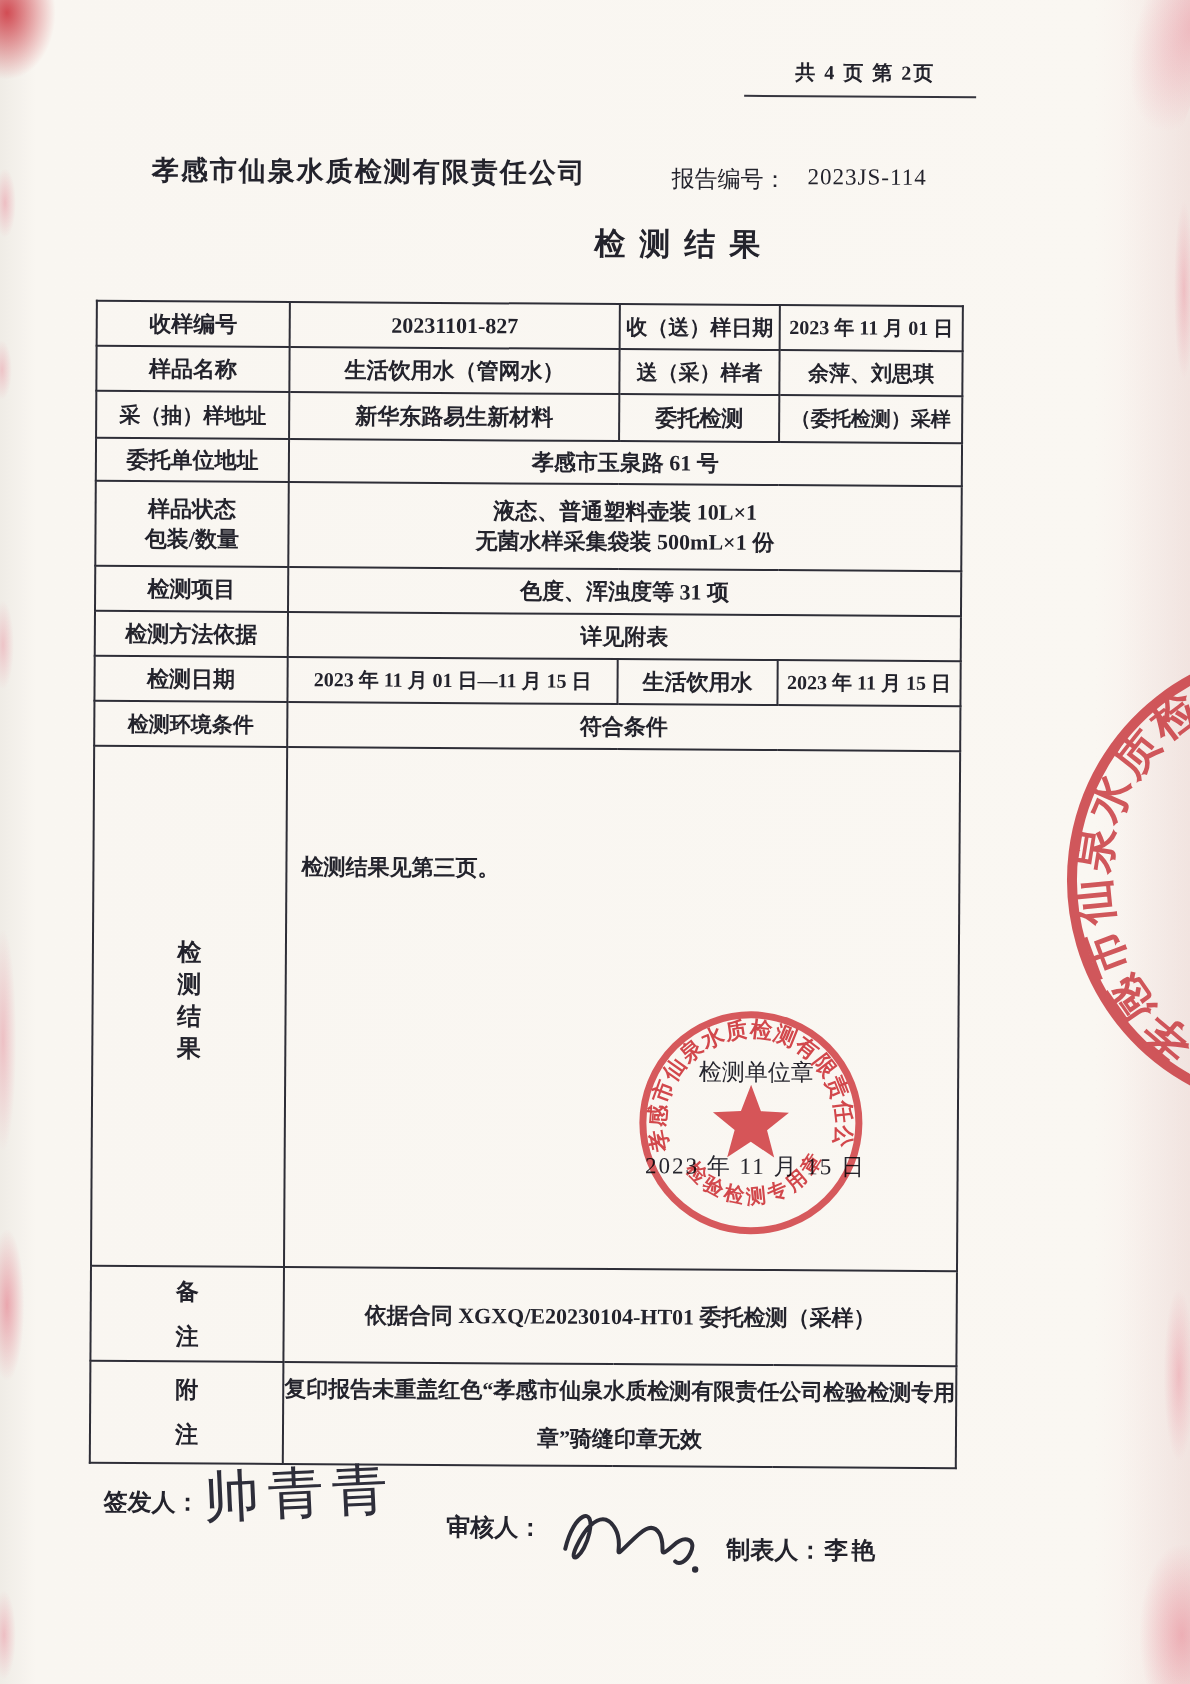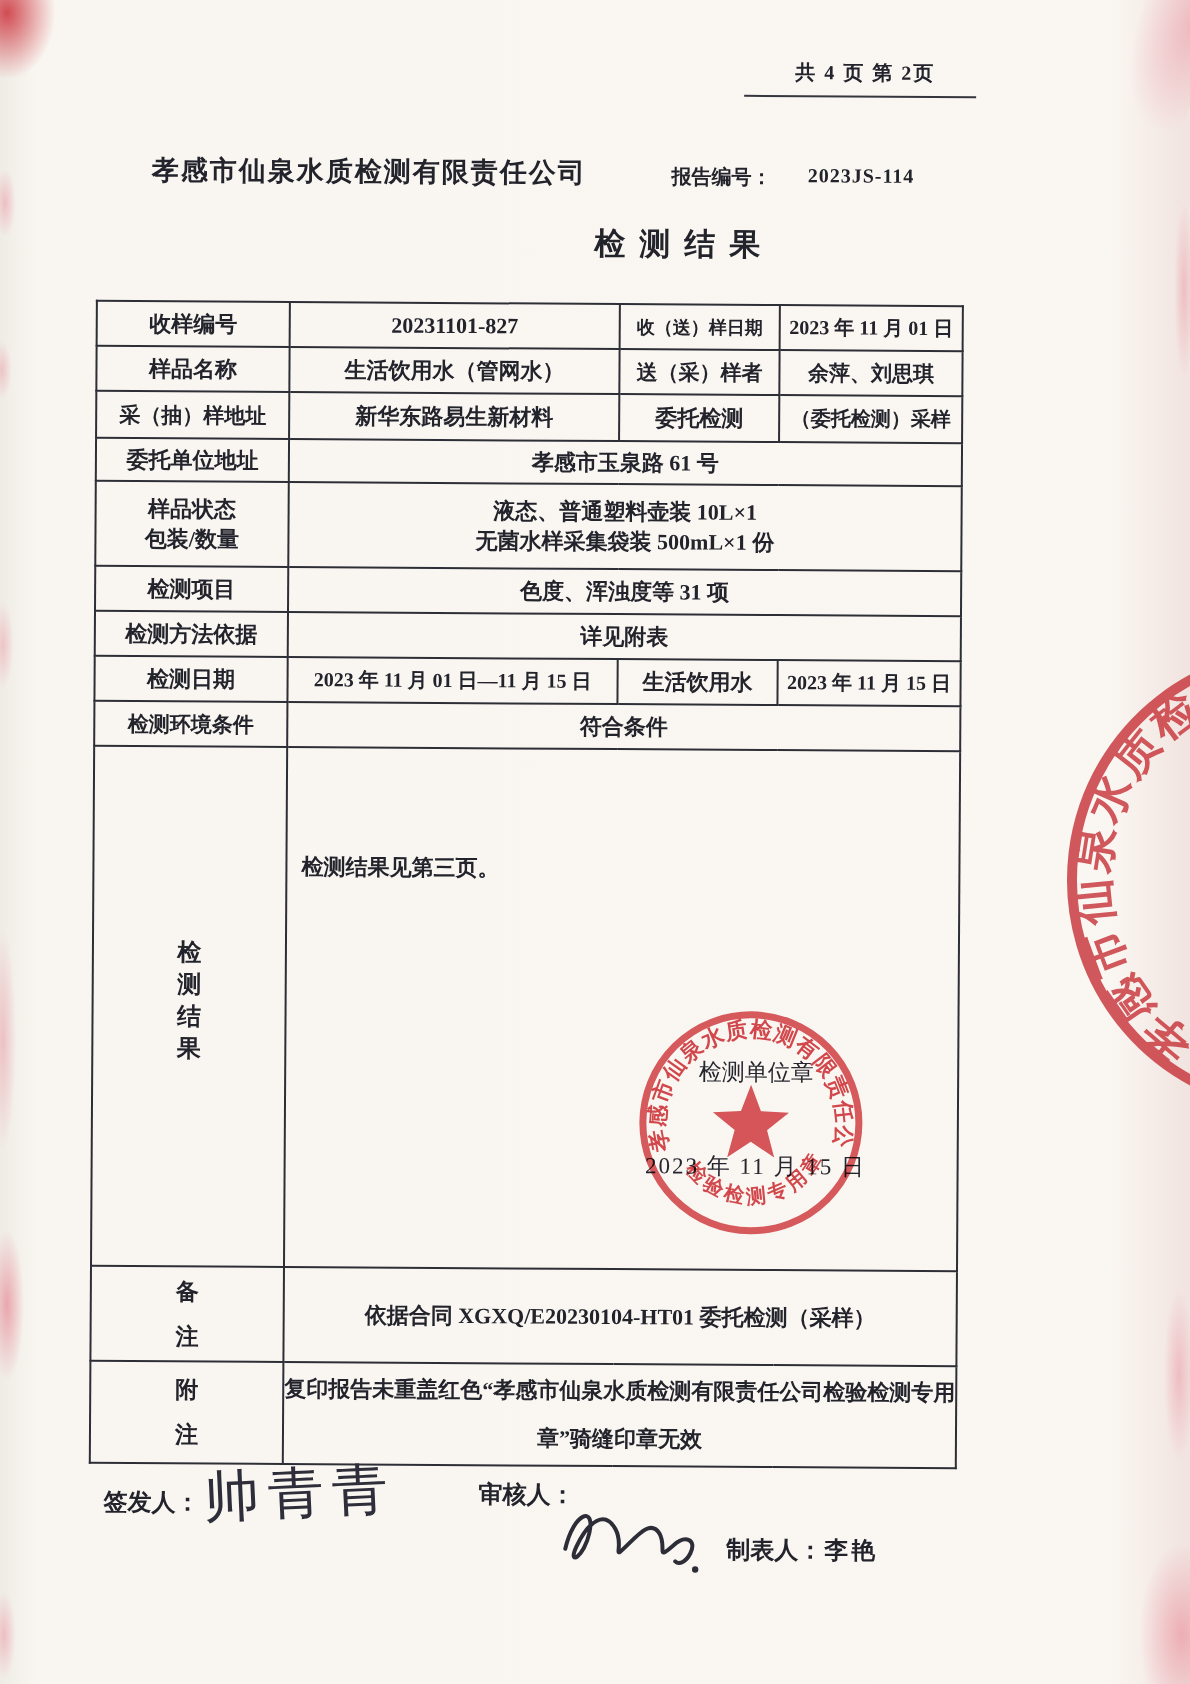--- a/index.html
+++ b/index.html
@@ -9,21 +9,21 @@
       linear-gradient(90deg, #efece6 0%, #f9f6f1 3%, #faf7f2 94%, #f2ece7 100%),
       #faf7f2;
     font-family:"Liberation Serif","DejaVu Serif",serif;
     color:#23232c;
   }
   .abs{position:absolute;}
   #sheet{position:absolute;left:0;top:0;width:1190px;height:1684px;transform:rotate(0.35deg);transform-origin:120px 120px;}
   .pgind{font-size:20px;font-weight:700;letter-spacing:2px;}
   .hdr-rule{height:2px;background:#35353e;}
   .company{font-size:27px;font-weight:700;letter-spacing:2px;}
-  .repno{font-size:20px;font-weight:700;}
+  .repno{font-size:23px;font-weight:400;}
   .doctitle{font-size:31px;font-weight:700;letter-spacing:14px;text-align:center;}
   table.rpt{border-collapse:collapse;table-layout:fixed;}
   table.rpt td{border:2px solid #2e2e37;padding:0;text-align:center;vertical-align:middle;
     font-size:22px;font-weight:600;color:#23232c;}
   .lbl{font-weight:600;}
   .twoline{display:flex;flex-direction:column;justify-content:space-around;height:100%;padding:6px 0;}
   .vlabel{display:flex;flex-direction:column;justify-content:space-between;align-items:center;height:100%;
     box-sizing:border-box;padding:98px 0 110px 0;font-size:24px;}
   .stacked2{display:flex;flex-direction:column;justify-content:center;align-items:center;height:100%;gap:14px;font-size:23px;}
   .resultcell{position:relative;text-align:left;}
@@ -71,21 +71,21 @@
         <col style="width:193px">
         <col style="width:330px">
         <col style="width:160px">
         <col style="width:183px">
       </colgroup>
 
     <tbody>
         <tr style="height:45px">
       <td class="lbl">收样编号</td>
       <td>20231101-827</td>
-      <td class="lbl" style="font-size:18px">收（送）样日期</td>
+      <td class="lbl" style="font-size:21px">收（送）样日期</td>
       <td style="font-size:20px;white-space:nowrap;">2023 年 11 月 01 日</td>
     </tr>
 
     <tr style="height:45px">
       <td class="lbl">样品名称</td>
       <td>生活饮用水（管网水）</td>
       <td class="lbl" style="font-size:21px">送（采）样者</td>
       <td style="font-size:21px">余萍、刘思琪</td>
     </tr>
 
@@ -186,21 +186,21 @@
         </div>
       </td>
       <td colspan="3" class="note-val">复印报告未重盖红色“孝感市仙泉水质检测有限责任公司检验检测专用章”骑缝印章无效</td>
     </tr>
   </tbody>
     </table>
 
   <div class="abs sig-label" style="left:112px;top:1486px;">签发人：</div>
   <div class="abs handwrite" style="left:212px;top:1455px;">帅青青</div>
 
-  <div class="abs sig-label" style="left:455px;top:1476px;margin-left:32px;">审核人：</div>
+  <div class="abs sig-label" style="left:455px;top:1509px;">审核人：</div>
   <svg class="abs" style="left:552px;top:1488px;" width="180" height="100" viewBox="0 0 180 100">
     <path d="M22,58 C30,22 52,14 46,42 C41,66 24,76 33,56 C46,28 62,20 72,38 C82,56 66,72 86,52 C98,40 108,30 116,42 C124,56 112,70 130,54 C142,43 154,48 147,62 C143,70 136,74 132,70" fill="none" stroke="#2d2d38" stroke-width="4" stroke-linecap="round"></path>
     <circle cx="152" cy="78" r="3.2" fill="#2d2d38"></circle>
   </svg>
 
   <div class="abs sig-label" style="left:735px;top:1530px;">制表人：</div>
   <div class="abs sig-label" style="left:833px;top:1530px;letter-spacing:3px;">李艳</div>
 
 </div>
 

